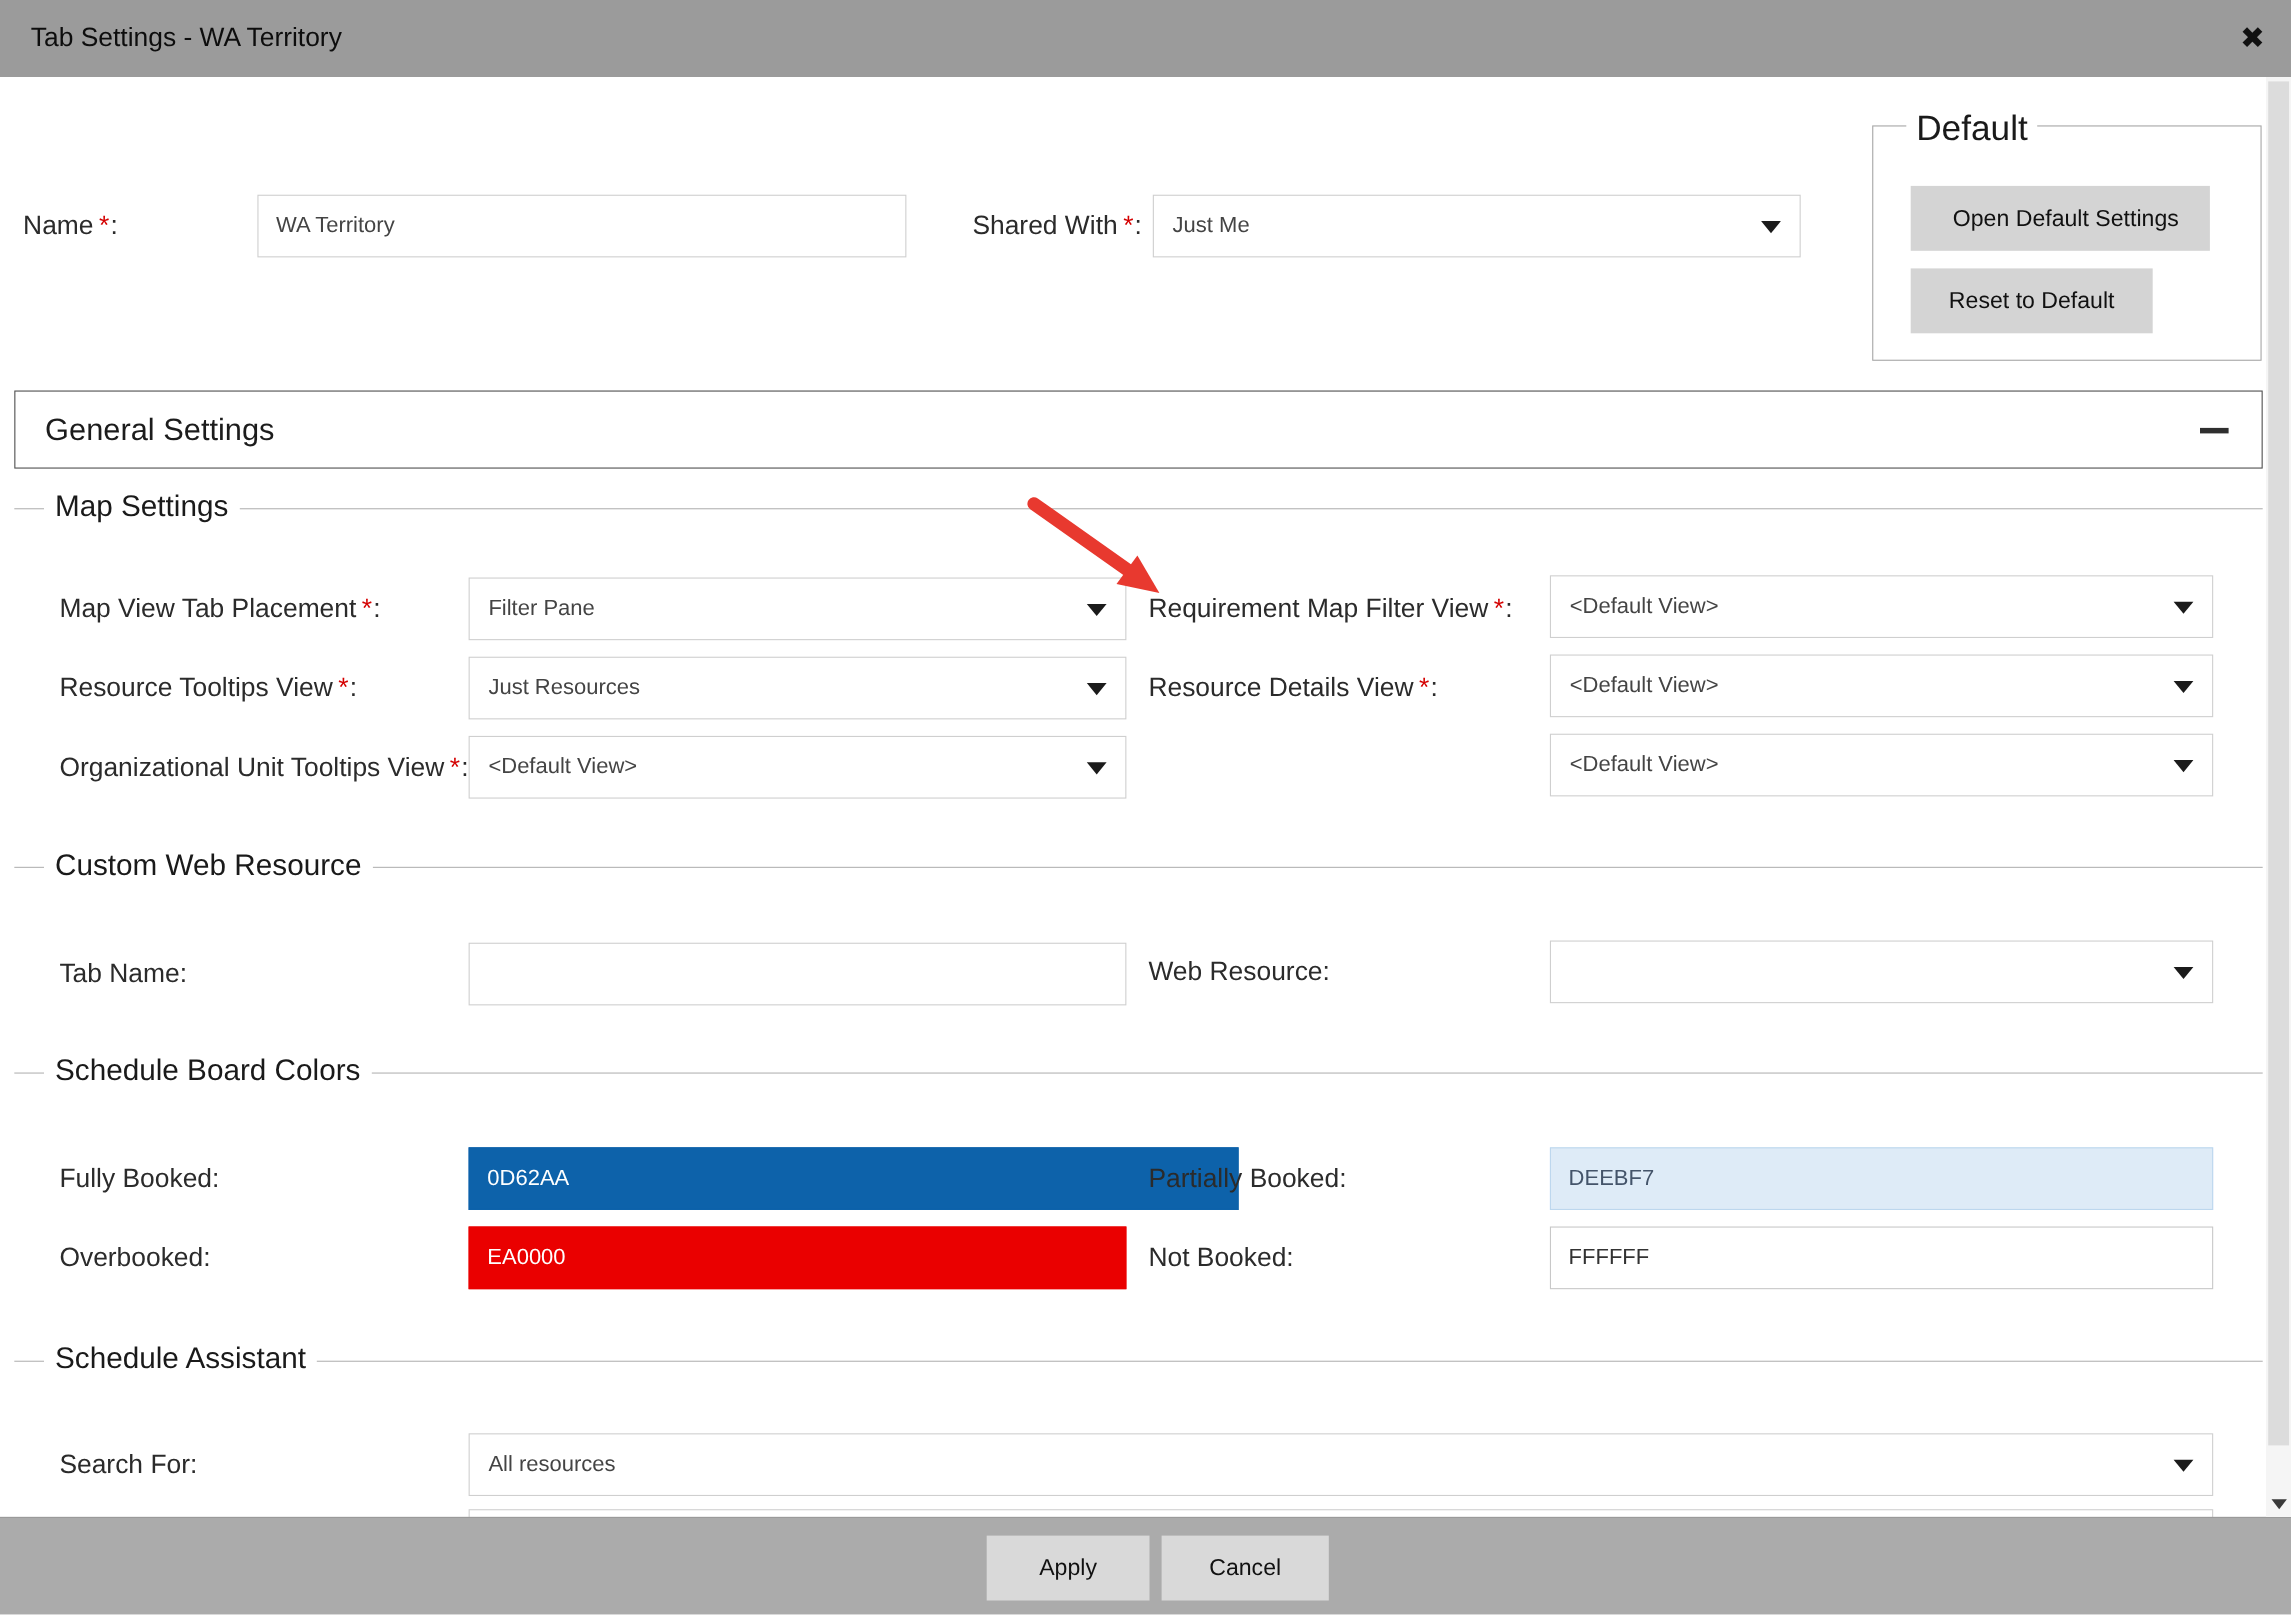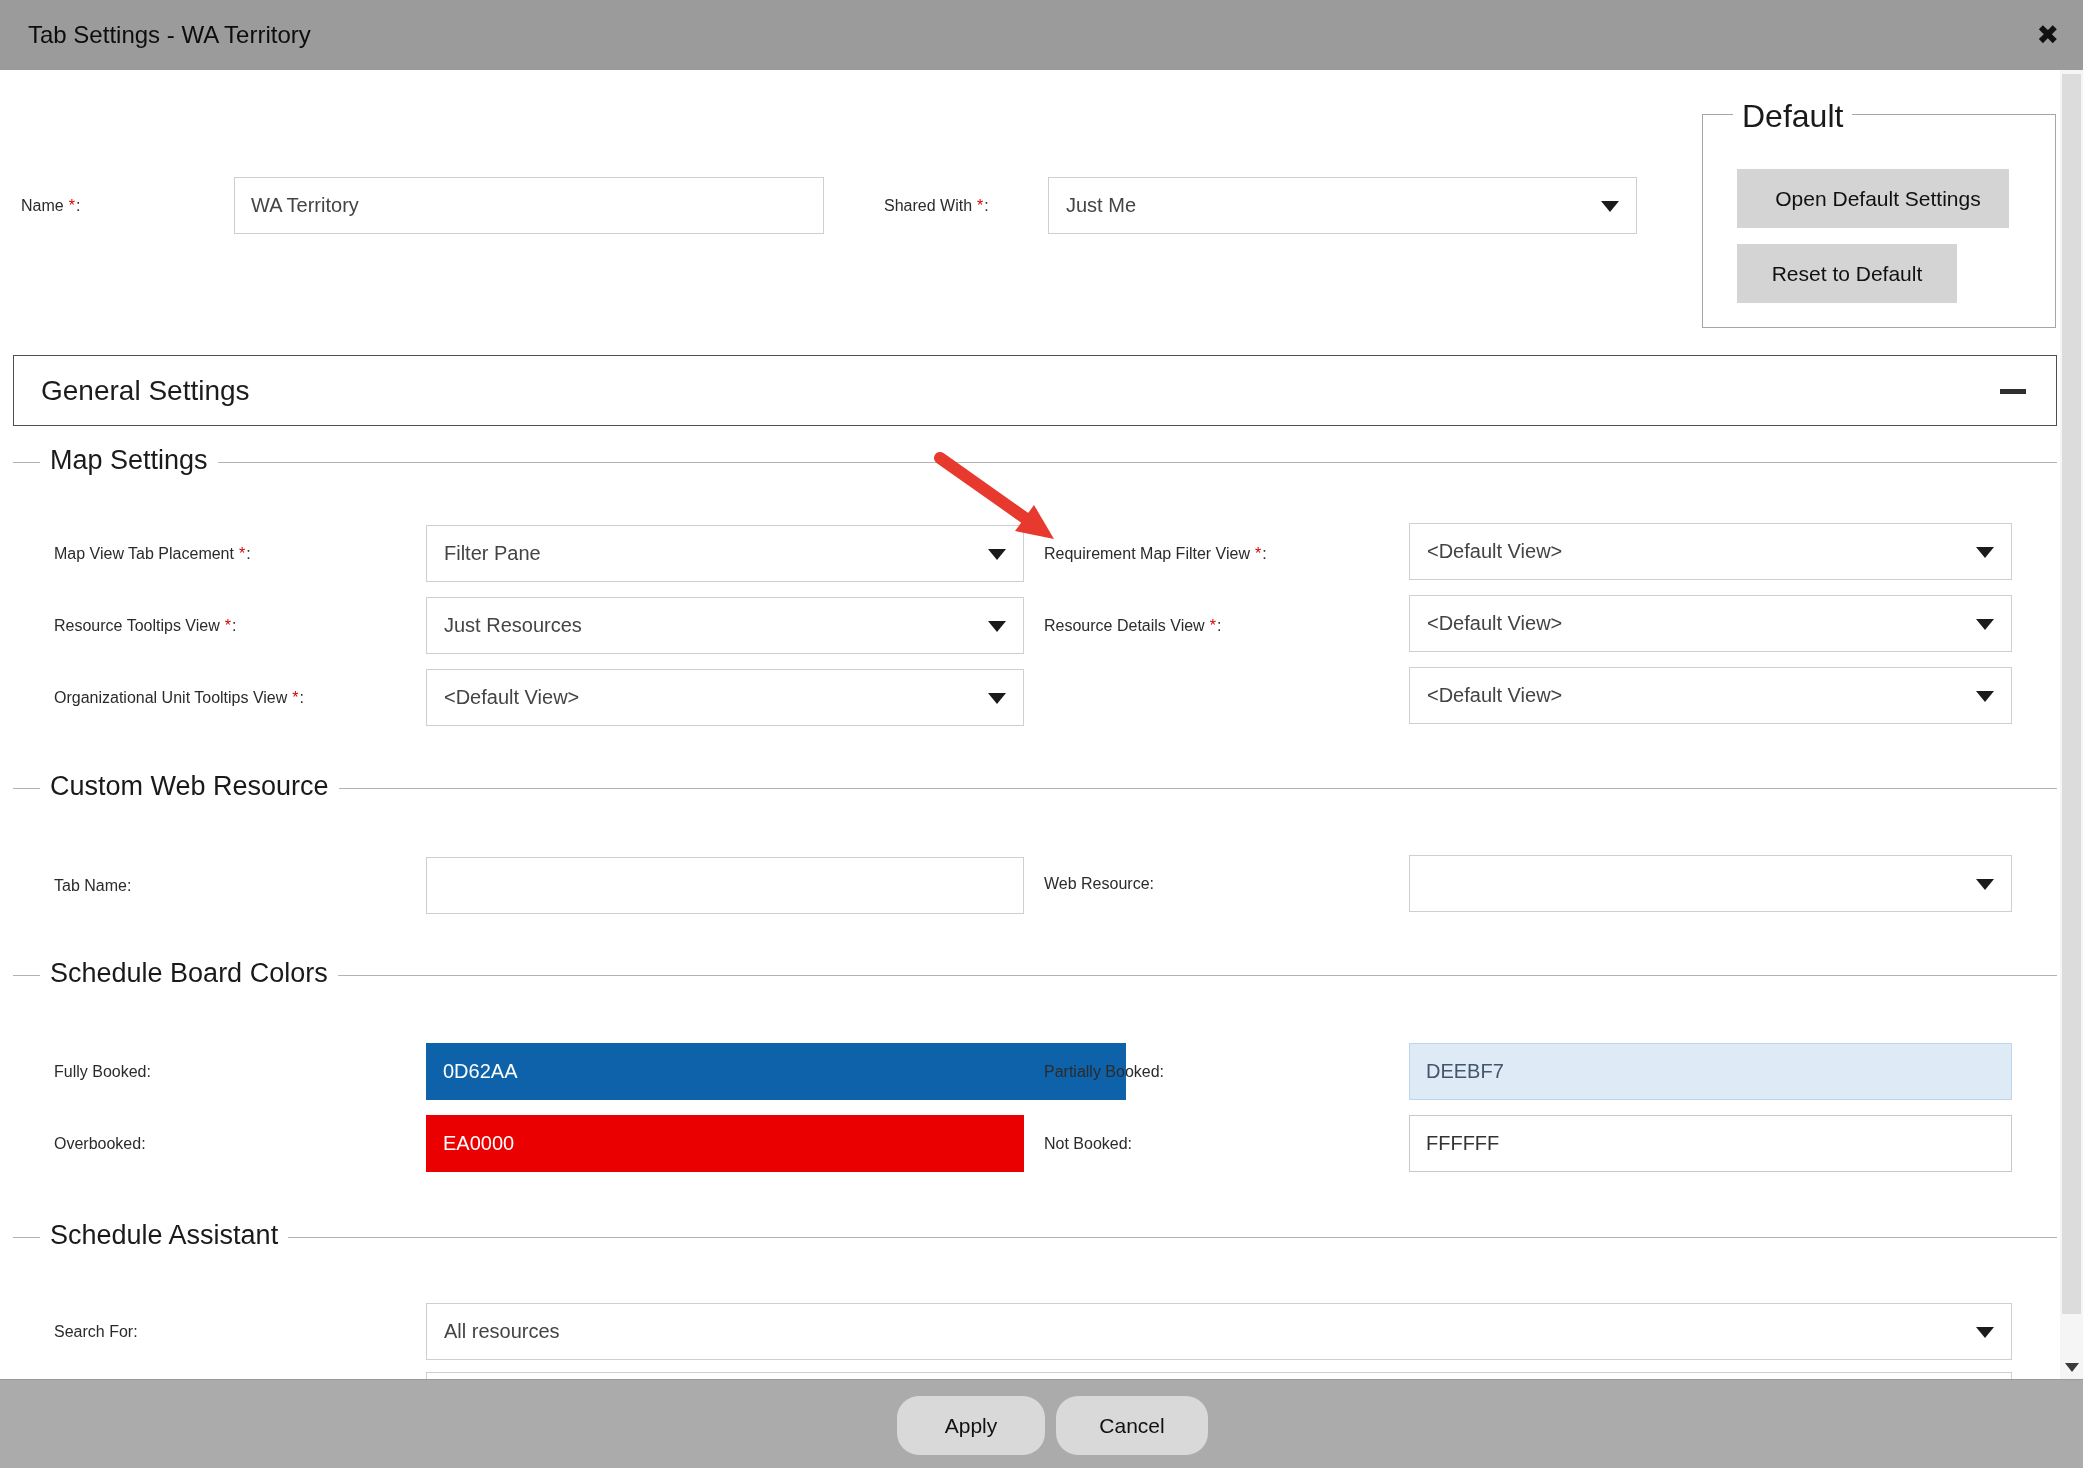--- a/index.html
+++ b/index.html
@@ -6,21 +6,21 @@
   *{box-sizing:border-box;}
   .dialog{
     position:relative;width:2083px;height:1468px;overflow:hidden;background:#ffffff;
     font-family:"Liberation Sans","DejaVu Sans",sans-serif;color:#1a1a1a;
   }
   
   .titlebar{position:absolute;top:0;left:0;width:2083px;height:70px;background:#9b9b9b;z-index:20;}
   .titlebar .title{position:absolute;left:28px;top:0;line-height:70px;font-size:24px;color:#0d0d0d;}
   .close-btn{position:absolute;right:24px;top:0;height:70px;line-height:70px;font-size:27px;font-weight:bold;color:#111;cursor:pointer;}
   
-  .lbl{position:absolute;height:57px;line-height:57px;font-size:16px;color:#2b2b2b;white-space:nowrap;}
+  .lbl{position:absolute;height:57px;line-height:57px;font-size:24px;color:#2b2b2b;white-space:nowrap;}
   .req{color:#d40000;margin-left:5px;margin-right:1px;}
   .input{position:absolute;height:57px;border:1px solid #cfcfcf;background:#fff;font-size:20px;color:#444;
          padding:0 16px;font-family:"Liberation Sans","DejaVu Sans",sans-serif;outline:none;}
   .dd{position:absolute;height:57px;border:1px solid #cfcfcf;background:#fff;cursor:pointer;}
   .dd-val{position:absolute;left:17px;top:0;line-height:55px;font-size:20px;color:#444;white-space:nowrap;}
   .caret{position:absolute;right:17px;top:23px;width:0;height:0;
          border-left:9px solid transparent;border-right:9px solid transparent;border-top:11px solid #1b1b1b;}
   
   .default-group{position:absolute;left:1702px;top:114px;width:354px;height:214px;border:1px solid #a6a6a6;background:#fff;}
   .group-legend{position:absolute;top:-17px;left:30px;background:#fff;padding:0 9px;font-size:32px;color:#1a1a1a;}
@@ -31,21 +31,21 @@
   .gs-title{position:absolute;left:27px;top:0;line-height:69px;font-size:28px;color:#1c1c1c;}
   .collapse-icon{position:absolute;right:30px;top:33px;width:26px;height:5px;background:#2f2f2f;}
   
   .section{position:absolute;left:13px;width:2044px;border-top:1px solid #b3b3b3;}
   .section-legend{position:absolute;top:-18px;left:27px;background:#fff;padding:0 10px;font-size:27px;color:#1a1a1a;white-space:nowrap;}
   
   .color-field{position:absolute;height:57px;border:1px solid #cfcfcf;font-size:20px;padding:0 16px;
                font-family:"Liberation Sans","DejaVu Sans",sans-serif;outline:none;}
   
   .footer{position:absolute;left:0;top:1379px;width:2083px;height:89px;background:#ababab;border-top:1px solid #9a9a9a;z-index:10;}
-  .footer .gray-btn{background:#d9d9d9;border-radius:22px;}
+  .footer .gray-btn{background:#d9d9d9;}
   
   .scrollbar{position:absolute;left:2060px;top:70px;width:23px;height:1309px;background:#f5f5f5;z-index:11;}
   .scroll-thumb{position:absolute;left:2px;top:4px;width:19px;height:1240px;background:#dcdcdc;cursor:pointer;}
   .scroll-down{position:absolute;left:0;bottom:0;width:23px;height:24px;background:#f5f5f5;cursor:pointer;}
   .scroll-down .tri{position:absolute;left:5px;top:8px;width:0;height:0;
         border-left:7px solid transparent;border-right:7px solid transparent;border-top:9px solid #3a3a3a;}
   
   .arrow-overlay{position:absolute;left:0;top:0;width:2083px;height:1468px;pointer-events:none;z-index:50;}
   
   .partial-field{position:absolute;left:426px;top:1372px;width:1586px;height:14px;border:1px solid #cfcfcf;background:#fff;}

